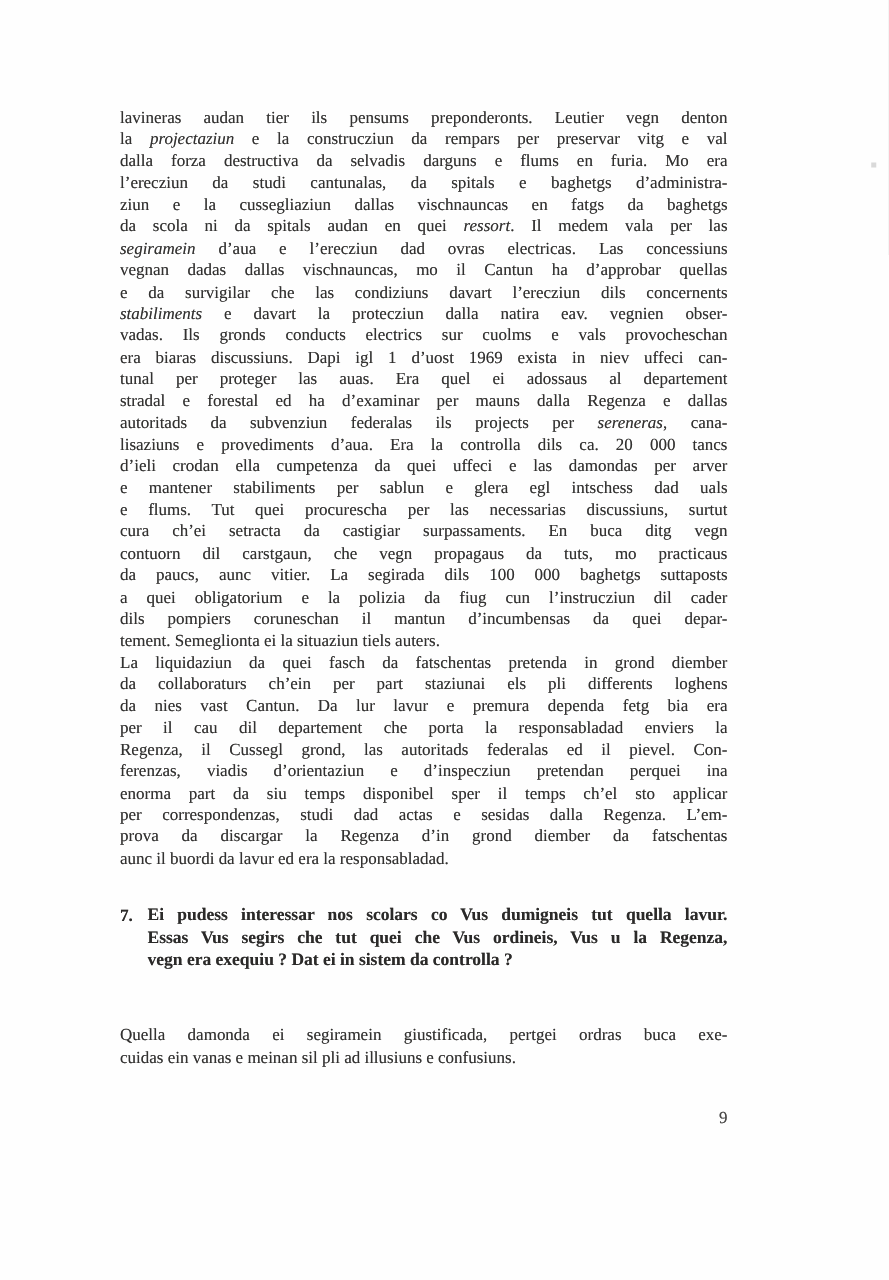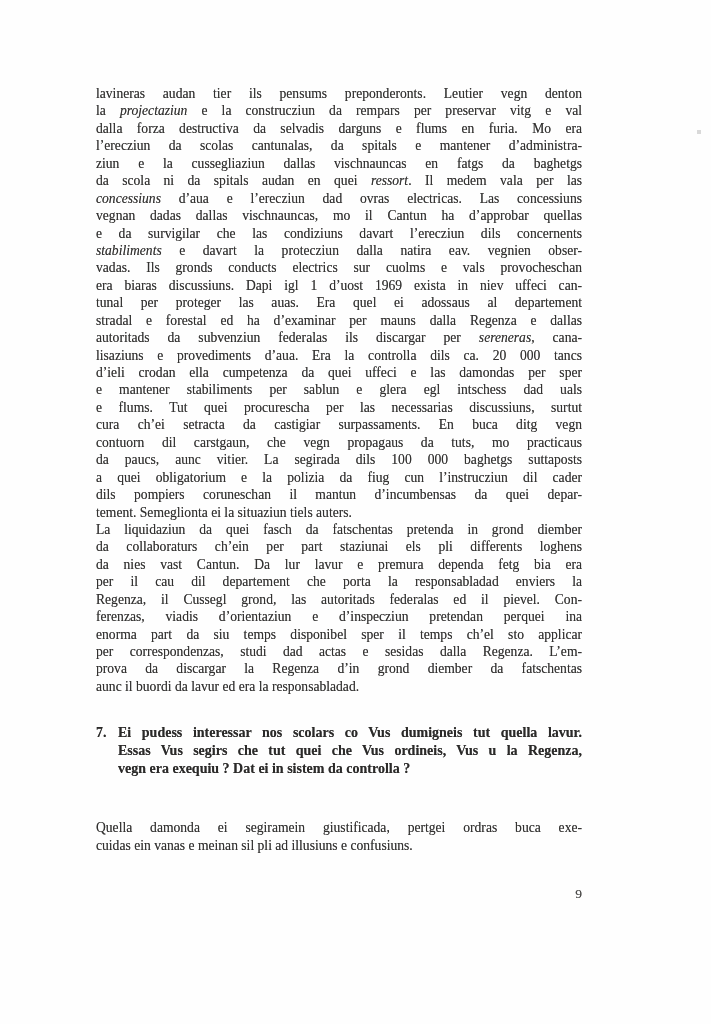--- a/index.html
+++ b/index.html
@@ -77,34 +77,34 @@
 <body>
 
 <div class="page">
 
   <div class="text-block">
 
     <div class="para">
         <div class="tline"><span>lavineras audan tier ils pensums preponderonts. Leutier vegn denton</span></div>
         <div class="tline"><span>la </span><span class="it">projectaziun</span><span> e la construcziun da rempars per preservar vitg e val</span></div>
         <div class="tline"><span>dalla forza destructiva da selvadis darguns e flums en furia. Mo era</span></div>
-        <div class="tline"><span>l’erecziun da scolas cantunalas, da spitals e mantener d’administra-</span></div>
+        <div class="tline"><span>l’erecziun da studi cantunalas, da spitals e baghetgs d’administra-</span></div>
         <div class="tline"><span>ziun e la cussegliaziun dallas vischnauncas en fatgs da baghetgs</span></div>
         <div class="tline"><span>da scola ni da spitals audan en quei </span><span class="it">ressort</span><span>. Il medem vala per las</span></div>
-        <div class="tline"><span class="it">concessiuns</span><span> d’aua e l’erecziun dad ovras electricas. Las concessiuns</span></div>
+        <div class="tline"><span class="it">segiramein</span><span> d’aua e l’erecziun dad ovras electricas. Las concessiuns</span></div>
         <div class="tline"><span>vegnan dadas dallas vischnauncas, mo il Cantun ha d’approbar quellas</span></div>
         <div class="tline"><span>e da survigilar che las condiziuns davart l’erecziun dils concernents</span></div>
         <div class="tline"><span class="it">stabiliments</span><span> e davart la protecziun dalla natira eav. vegnien obser-</span></div>
         <div class="tline"><span>vadas. Ils gronds conducts electrics sur cuolms e vals provocheschan</span></div>
         <div class="tline"><span>era biaras discussiuns. Dapi igl 1 d’uost 1969 exista in niev uffeci can-</span></div>
         <div class="tline"><span>tunal per proteger las auas. Era quel ei adossaus al departement</span></div>
         <div class="tline"><span>stradal e forestal ed ha d’examinar per mauns dalla Regenza e dallas</span></div>
-        <div class="tline"><span>autoritads da subvenziun federalas ils discargar per </span><span class="it">sereneras</span><span>, cana-</span></div>
+        <div class="tline"><span>autoritads da subvenziun federalas ils projects per </span><span class="it">sereneras</span><span>, cana-</span></div>
         <div class="tline"><span>lisaziuns e provediments d’aua. Era la controlla dils ca. 20 000 tancs</span></div>
-        <div class="tline"><span>d’ieli crodan ella cumpetenza da quei uffeci e las damondas per sper</span></div>
+        <div class="tline"><span>d’ieli crodan ella cumpetenza da quei uffeci e las damondas per arver</span></div>
         <div class="tline"><span>e mantener stabiliments per sablun e glera egl intschess dad uals</span></div>
         <div class="tline"><span>e flums. Tut quei procurescha per las necessarias discussiuns, surtut</span></div>
         <div class="tline"><span>cura ch’ei setracta da castigiar surpassaments. En buca ditg vegn</span></div>
         <div class="tline"><span>contuorn dil carstgaun, che vegn propagaus da tuts, mo practicaus</span></div>
         <div class="tline"><span>da paucs, aunc vitier. La segirada dils 100 000 baghetgs suttaposts</span></div>
         <div class="tline"><span>a quei obligatorium e la polizia da fiug cun l’instrucziun dil cader</span></div>
         <div class="tline"><span>dils pompiers coruneschan il mantun d’incumbensas da quei depar-</span></div>
         <div class="tline tline-last"><span>tement. Semeglionta ei la situaziun tiels auters.</span></div>
       </div>
 

